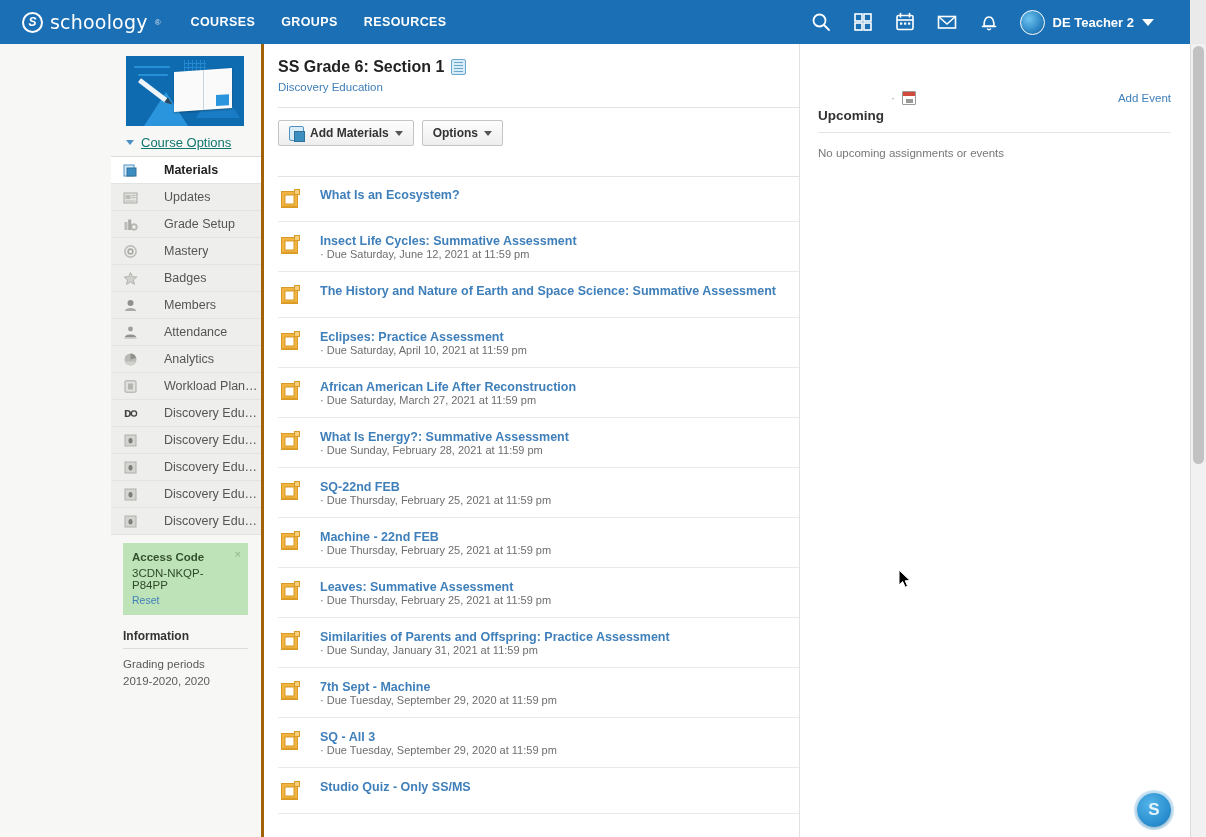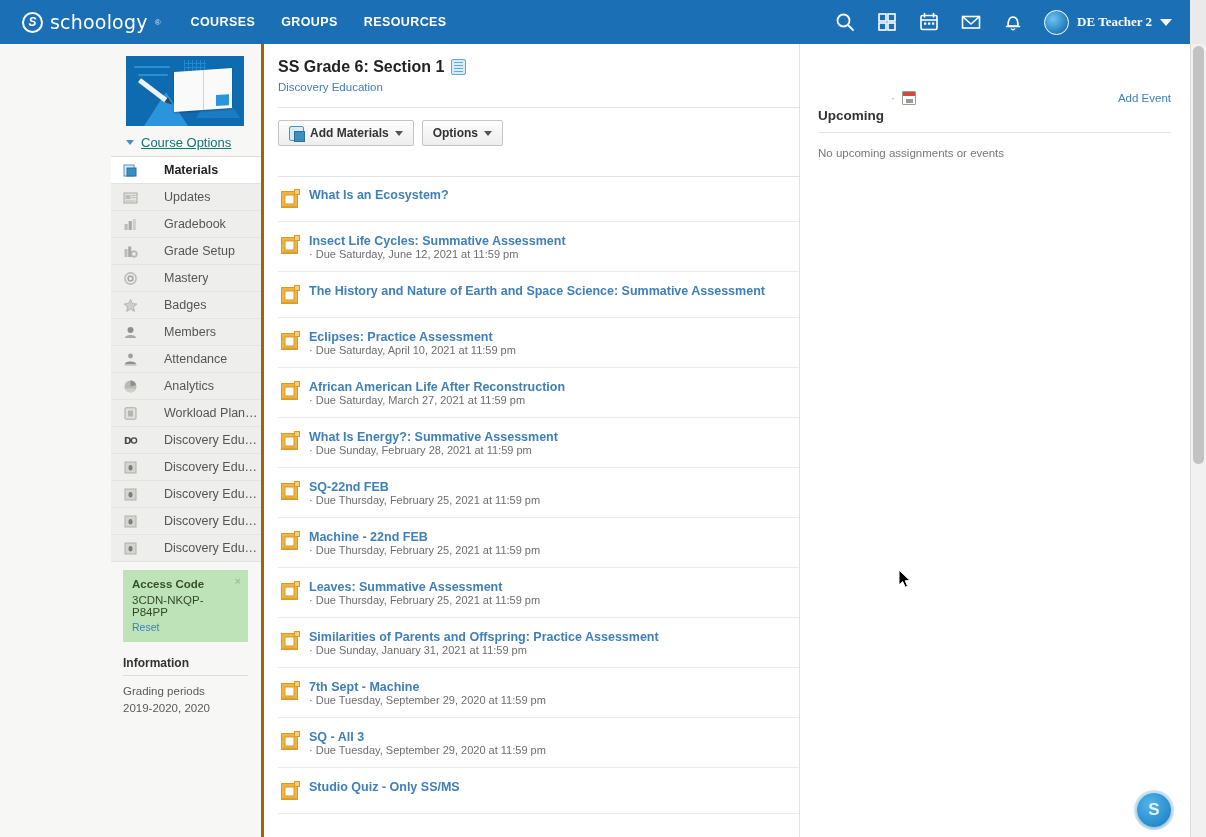--- a/index.html
+++ b/index.html
@@ -37,22 +37,21 @@
     font-family: "DejaVu Sans", sans-serif;
   }
   .brand-tm { font-size: 8px; vertical-align: super; color: #cfe3f3; }
   .navlinks { display: flex; align-items: center; gap: 26px; }
   .navlink {
     color: #ffffff; font-size: 12.5px; font-weight: bold;
     letter-spacing: .4px; cursor: pointer;
   }
   .nav-right {
     margin-left: auto; display: flex; align-items: center; gap: 20px;
-    padding-right: 18px;
-    font-family: Liberation Serif, serif;
+    padding-right: 36px;
   }
   .nav-ico { width: 22px; height: 22px; cursor: pointer; display: block; }
   .nav-ico svg { display: block; }
   .user-chip { display: flex; align-items: center; gap: 8px; cursor: pointer; }
   .avatar {
     width: 25px; height: 25px; border-radius: 50%;
     border: 1.5px solid #ffffff;
     background: radial-gradient(circle at 35% 35%, #6fc3ef 0%, #2b85c4 60%, #1a5c8e 100%);
   }
   .username { color: #fff; font-size: 13px; font-weight: bold; }
@@ -214,21 +213,21 @@
     border-bottom: 1px solid #e3e3df; text-align: right;
   }
   .filter-link {
     font-size: 11.5px; color: #3f7fba; cursor: pointer;
     display: inline-flex; align-items: center; gap: 5px;
   }
   .filter-link .bcaret { border-top-color: #7aa9cc; }
 
   .mat-list { margin: 0 18px 0 14px; }
   .mat-row {
-    display: flex; align-items: flex-start; gap: 7px;
+    display: flex; align-items: flex-start; gap: 18px;
     padding: 11px 0 11px 2px; border-bottom: 1px solid #eceae6;
     position: relative; min-height: 36px;
   }
   .mat-row:first-child { padding-top: 10px; }
   .mat-ico { width: 22px; height: 22px; flex: 0 0 22px; margin-top: 1px; position: relative; }
   .mat-body { flex: 1 1 auto; padding-top: 1px; }
   .mat-title { font-size: 12.5px; font-weight: bold; color: #3f7fba; cursor: pointer; }
   .mat-due { font-size: 11px; color: #6d6d6d; }
   .gear {
     position: absolute; right: 8px; top: 12px;
@@ -388,30 +387,20 @@
               <line x1="8.5" y1="5.5" x2="12.5" y2="5.5" stroke="#bcbcb8"></line>
               <line x1="8.5" y1="7.5" x2="12.5" y2="7.5" stroke="#bcbcb8"></line>
               <line x1="2.5" y1="11" x2="12.5" y2="11" stroke="#bcbcb8"></line>
             </svg>
         </span>
         <span class="ni-label">Updates</span>
       </div>
       <div class="navitem">
         <span class="ni-ico">
           <svg width="15" height="15" viewBox="0 0 15 15">
-              <rect x="1.5" y="7" width="3.2" height="6" fill="#bcbcb8"></rect>
-              <rect x="5.6" y="4" width="3.2" height="9" fill="#a9a9a5"></rect>
-              <rect x="9.7" y="2" width="3.2" height="11" fill="#cfcfcb"></rect>
-            </svg>
-        </span>
-        <span class="ni-label">Gradebook</span>
-      </div>
-      <div class="navitem">
-        <span class="ni-ico">
-          <svg width="15" height="15" viewBox="0 0 15 15">
               <rect x="1.5" y="5" width="3" height="8" fill="#bcbcb8"></rect>
               <rect x="5.2" y="2.5" width="3" height="10.5" fill="#a9a9a5"></rect>
               <circle cx="11" cy="10" r="3.2" fill="#cfcfcb" stroke="#a9a9a5"></circle>
               <circle cx="11" cy="10" r="1.1" fill="#fff"></circle>
             </svg>
         </span>
         <span class="ni-label">Grade Setup</span>
       </div>
       <div class="navitem">
         <span class="ni-ico">

